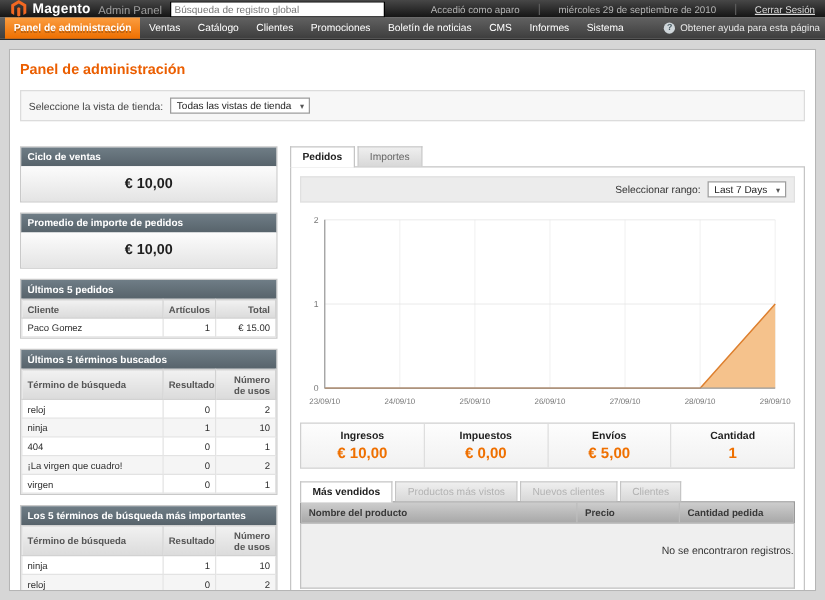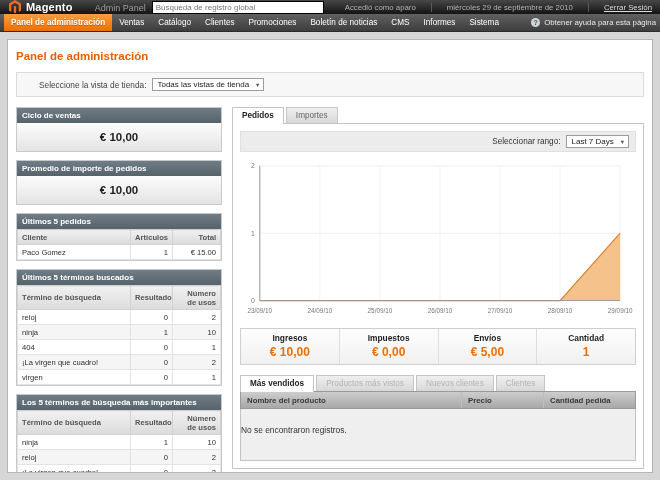--- a/index.html
+++ b/index.html
@@ -4,39 +4,39 @@
 <style>
   *{margin:0;padding:0;box-sizing:border-box}
   html,body{width:660px;height:480px;overflow:hidden}
   body{font-family:"Liberation Sans",sans-serif;background:#d6d6d6;font-size:9px;color:#333}
 
   
   .top-header{height:14px;background:linear-gradient(#474747,#141414);display:flex;align-items:center;padding:0 8px;gap:6px}
   .brand{display:flex;align-items:center;gap:4px}
   .logo svg{display:block}
   .brand-name{color:#fff;font-weight:bold;font-size:11px;letter-spacing:.2px}
-  .brand-sub{color:#9f9f9f;font-size:9px;margin-left:18px;position:relative;top:1px}
+  .brand-sub{color:#9f9f9f;font-size:9px;margin-left:2px;position:relative;top:1px}
   .search-wrap{flex:1;display:flex;}
   .search-wrap input{width:172px;height:13px;font-size:8px;color:#777;border:1px solid #000;background:#fff;padding:0 3px;font-family:inherit}
   .header-right{display:flex;align-items:center;color:#b5b5b5;font-size:7.8px;gap:15px;white-space:nowrap}
   .hr-sep{border-left:1px solid #5a5a5a;height:9px}
   .logout{color:#dcdcdc;text-decoration:underline;cursor:pointer}
 
   
   .nav{height:18px;background:linear-gradient(#616161,#3d3d3d);display:flex;align-items:stretch;padding:0 4px;border-bottom:1px solid #2b2b2b}
   .nav-item{display:flex;align-items:center;padding:0 7px;color:#fff;font-size:8.2px;cursor:pointer;white-space:nowrap}
   .nav-item.active{background:linear-gradient(#fb9d40,#ee6f00);font-weight:bold;text-shadow:0 1px 0 rgba(0,0,0,.25)}
   .nav-help{margin-left:auto;display:flex;align-items:center;gap:4px;color:#e8e8e8;font-size:7.8px;cursor:pointer;white-space:nowrap}
   .help-icon{width:9px;height:9px;border-radius:50%;background:#cfd6da;color:#44575f;font-size:7px;font-weight:bold;display:flex;align-items:center;justify-content:center}
 
   
   .page{padding:7px}
   .content-box{background:#fff;border:1px solid #b5b5b5;padding:8px;height:434px;overflow:hidden}
   .page-title{color:#eb5e00;font-size:11.5px;font-weight:bold;margin:2px 0 10px}
-  .store-bar{background:#f7f7f7;border:1px solid #dcdcdc;padding:5px 22px;display:flex;align-items:center;gap:6px;margin-bottom:10px;font-size:8.3px;color:#444}
+  .store-bar{background:#f7f7f7;border:1px solid #dcdcdc;padding:5px 6px;display:flex;align-items:center;gap:6px;margin-bottom:20px;font-size:8.3px;color:#444}
   .select{display:inline-flex;align-items:center;gap:7px;background:#fff;border:1px solid #9c9c9c;padding:1px 4px;font-size:8px;color:#222;cursor:pointer}
   .select .arrow{font-size:6.5px;color:#555}
 
   .columns{display:flex;gap:10px}
   .left-col{width:206px;flex:none}
   .right-col{flex:1;min-width:0}
 
   
   .panel{margin-bottom:8px;border:1px solid #c9c9c9}
   .panel-head{background:linear-gradient(#6f7d86,#57636b);color:#fff;font-size:8px;font-weight:bold;padding:3px 5px}
@@ -58,21 +58,21 @@
   .stats{display:flex;border:1px solid #cfcfcf;background:linear-gradient(#fdfdfd,#f1f1f1);margin:6px 0 10px}
   .stat{flex:1;text-align:center;padding:4px 0 5px;border-left:1px solid #dedede}
   .stat:first-child{border-left:none}
   .stat-label{font-size:8.4px;font-weight:bold;color:#1e1e1e;margin-bottom:2px}
   .stat-value{font-size:12px;font-weight:bold;color:#ef7000}
   .ptable-head{display:flex;background:linear-gradient(#cdcdcd,#a8a8a8);border:1px solid #999;font-size:7.8px;font-weight:bold;color:#383838}
   .ptable-head>div{padding:3.5px 6px}
   .col-name{flex:1}
   .col-price{width:82px;border-left:1px solid #bdbdbd}
   .col-qty{width:92px;border-left:1px solid #bdbdbd}
-  .ptable-body{border:1px solid #c2c2c2;border-top:none;background:#efefef;height:52px;text-align:left;padding-top:16px;font-size:8.4px;color:#333}
+  .ptable-body{border:1px solid #c2c2c2;border-top:none;background:#efefef;height:52px;text-align:right;padding-top:16px;font-size:8.4px;color:#333}
 </style>
 </head>
 <body>
 
 <div class="app">
 
   <header class="top-header">
     <div class="brand">
       <span class="logo">
         <svg width="14" height="14" viewBox="0 0 16 16">

